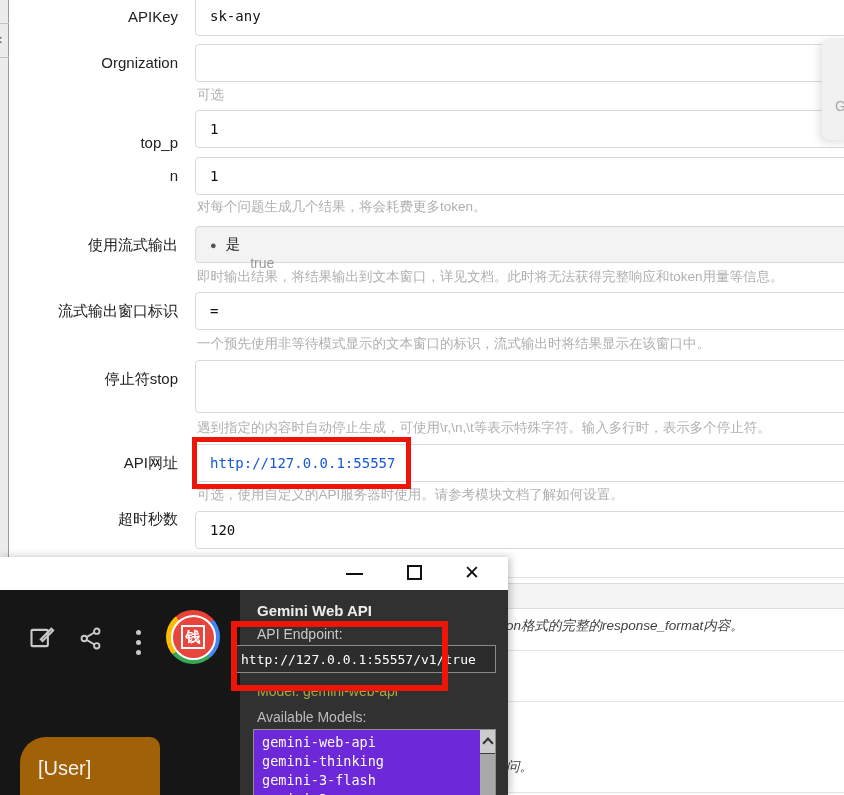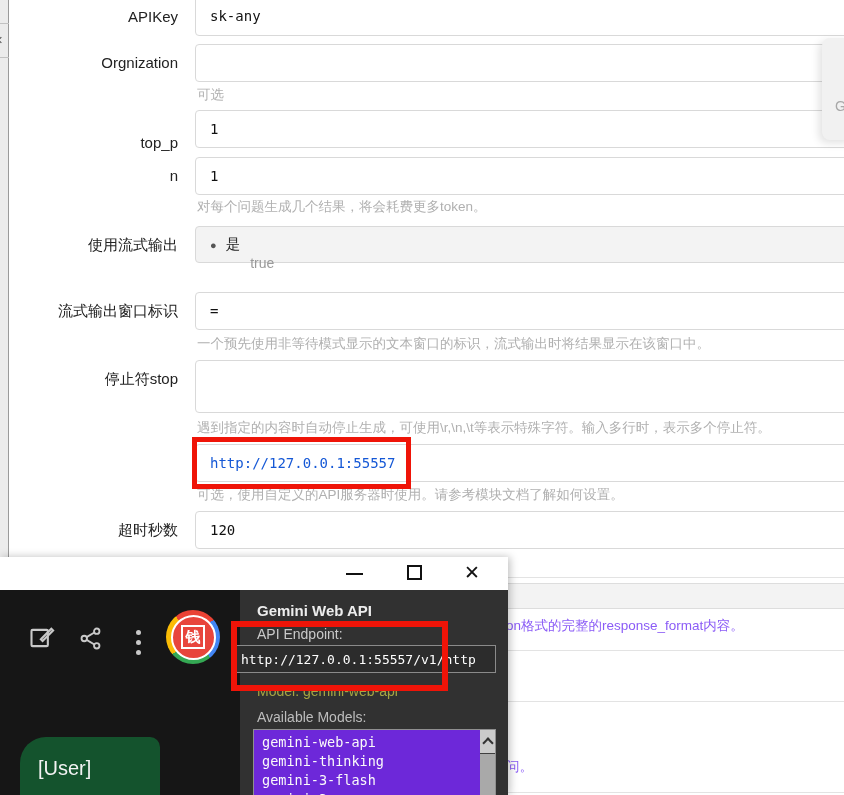--- a/index.html
+++ b/index.html
@@ -26,21 +26,21 @@
   .fhint{ position:absolute; left:197px; font-size:13.5px; color:#b0b0b0; white-space:nowrap; }
   .bullet{ color:#555; font-size:11px; margin-right:9px; }
   .val-cn{ font-size:14.5px; color:#222; margin-right:10px; }
   .val-sub{ color:#9a9a9a; font-size:14px;margin-top:36px; }
   .link-blue{ color:#1558d6; font-size:14px; }
 
   
   .bg-line{ position:absolute; left:195px; width:680px; height:1px; background:#e3e3e3; }
   .bg-band{ position:absolute; left:195px; width:680px; height:26px; top:583px;
     background:#f3f3f3; border:1px solid #ddd; border-radius:4px; }
-  .bg-frag{ position:absolute; font-size:13.5px; color:#8b5cf6; white-space:nowrap; }
+  .bg-frag{ position:absolute; font-size:13.5px; color:#404040; white-space:nowrap;font-style:italic; }
 
   
   .red-rect{ position:absolute; border:5px solid #ef1408; z-index:40; pointer-events:none; }
   .red-rect.thick{ border-width:6px; }
 
   
   .g-chip{ position:absolute; left:822px; top:38px; width:30px; height:102px;
     background:#f1f1f1; border-radius:8px 0 0 8px; box-shadow:-3px 3px 8px rgba(0,0,0,.12);
     z-index:6; }
   .g-chip span{ position:absolute; left:13px; top:60px; font-size:14px; color:#a8a8a8; }
@@ -62,21 +62,21 @@
 
   .avatar{ position:absolute; left:166px; top:20px; width:54px; height:54px; border-radius:50%;
     background:conic-gradient(from -40deg,#ea4335 0 25%,#4285f4 25% 50%,#34a853 50% 75%,#fbbc05 75% 100%);
     display:flex; align-items:center; justify-content:center; }
   .avatar-inner{ width:45px; height:45px; border-radius:50%; background:#e8453c;
     border:2px solid #fff; display:flex; align-items:center; justify-content:center; }
   .avatar-seal{ width:24px; height:24px; border:2px solid #fff; color:#fff; font-size:15px;
     display:flex; align-items:center; justify-content:center; font-weight:bold; }
 
   .user-bubble{ position:absolute; left:20px; top:147px; width:140px; height:58px;
-    background:#14532d; border-radius:26px 10px 0 0; }
+    background:#a16207; border-radius:26px 10px 0 0; }
   .user-bubble span{ position:absolute; left:18px; top:20px; font-size:20px; color:#f2f2f2; }
 
   .ov-title{ position:absolute; left:17px; top:12px; font-size:15px; font-weight:bold; color:#ededed; }
   .ov-ep-label{ position:absolute; left:17px; top:36px; font-size:14px; color:#c9c9c9; }
   .ov-ep-input{ position:absolute; left:-4px; top:55px; width:260px; height:28px;
     border:1px solid #8a8a8a; background:#2c2c2c; color:#fff; font-size:13px;
     display:flex; align-items:center; padding-left:4px; white-space:nowrap; overflow:hidden; }
   .ov-model{ position:absolute; left:17px; top:93px; font-size:14px; color:#a6a642; }
   .ov-avail{ position:absolute; left:17px; top:119px; font-size:14px; color:#bdbdbd; }
   .ov-listbox{ position:absolute; left:13px; top:139px; width:243px; height:72px;
@@ -107,35 +107,37 @@
   <div class="flabel" style="top:159px;height:34px;line-height:34px;">n</div>
   <div class="ffield mono" style="top:157px;height:38px;">1</div>
   <div class="fhint" style="top:198px;">对每个问题生成几个结果，将会耗费更多token。</div>
 
   <div class="flabel" style="top:228px;height:34px;line-height:34px;">使用流式输出</div>
   <div class="ffield gray" style="top:226px;height:37px;">
     <span class="bullet">●</span>
     <span class="val-cn">是</span>
     <span class="val-sub">true</span>
   </div>
+  <div class="fhint" style="top:268px;">即时输出结果，将结果输出到文本窗口，详见文档。此时将无法获得完整响应和token用量等信息。</div>
 
   <div class="flabel" style="top:294px;height:34px;line-height:34px;">流式输出窗口标识</div>
   <div class="ffield mono" style="top:292px;height:38px;">=</div>
   <div class="fhint" style="top:335px;">一个预先使用非等待模式显示的文本窗口的标识，流式输出时将结果显示在该窗口中。</div>
 
   <div class="flabel" style="top:362px;height:34px;line-height:34px;">停止符stop</div>
   <div class="ffield mono" style="top:360px;height:53px;align-items:flex-start;padding-top:8px;"></div>
   <div class="fhint" style="top:419px;">遇到指定的内容时自动停止生成，可使用\r,\n,\t等表示特殊字符。输入多行时，表示多个停止符。</div>
 
+  <div class="flabel" style="top:446px;height:34px;line-height:34px;">API网址</div>
   <div class="ffield" style="top:444px;height:38px;">
     <span class="link-blue mono">http://127.0.0.1:55557</span>
   </div>
   <div class="fhint" style="top:486px;">可选，使用自定义的API服务器时使用。请参考模块文档了解如何设置。</div>
 
-  <div class="flabel" style="top:513px;height:34px;line-height:34px;padding-left:34px;">超时秒数</div>
+  <div class="flabel" style="top:502px;height:34px;line-height:34px;padding-left:34px;">超时秒数</div>
   <div class="ffield mono" style="top:511px;height:38px;">120</div>
 
   <div class="bg-line" style="top:577px;"></div>
   <div class="bg-band"></div>
   <div class="bg-frag" style="left:506px;top:617px;">on格式的完整的response_format内容。</div>
   <div class="bg-line" style="top:650px;"></div>
   <div class="bg-line" style="top:701px;"></div>
   <div class="bg-frag" style="left:506px;top:758px;">问。</div>
   <div class="bg-line" style="top:792px;"></div>
 </div>
@@ -183,21 +185,21 @@
           <div class="avatar-seal">钱</div>
         </div>
       </div>
       <div class="user-bubble">
         <span>[User]</span>
       </div>
     </div>
     <div class="pane-right">
       <div class="ov-title">Gemini Web API</div>
       <div class="ov-ep-label">API Endpoint:</div>
-      <div class="ov-ep-input mono">http://127.0.0.1:55557/v1/http</div>
+      <div class="ov-ep-input mono">http://127.0.0.1:55557/v1/true</div>
       <div class="ov-model">Model: gemini-web-api</div>
       <div class="ov-avail">Available Models:</div>
       <div class="ov-listbox">
         <ul class="mono">
           <li>gemini-web-api</li>
           <li>gemini-thinking</li>
           <li>gemini-3-flash</li>
           <li>gemini-3-pro</li>
         </ul>
         <div class="ov-scroll">

